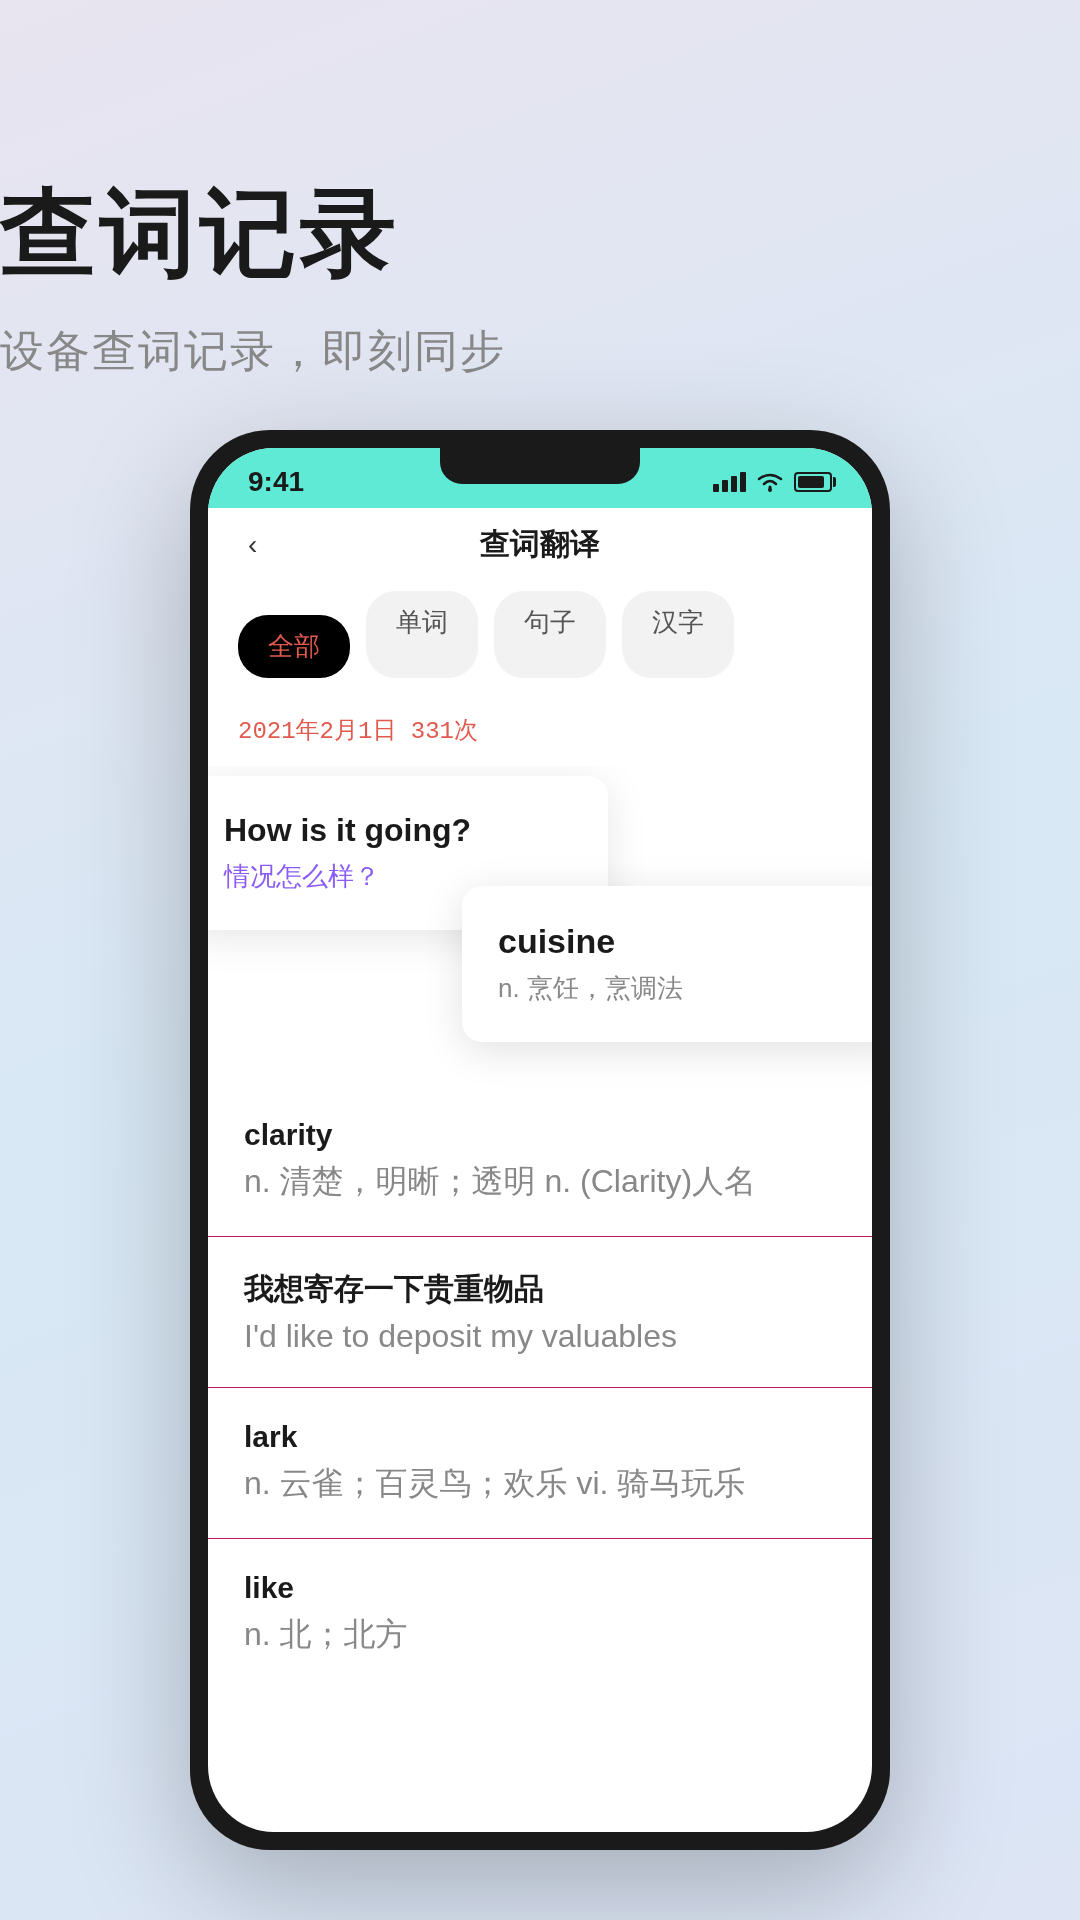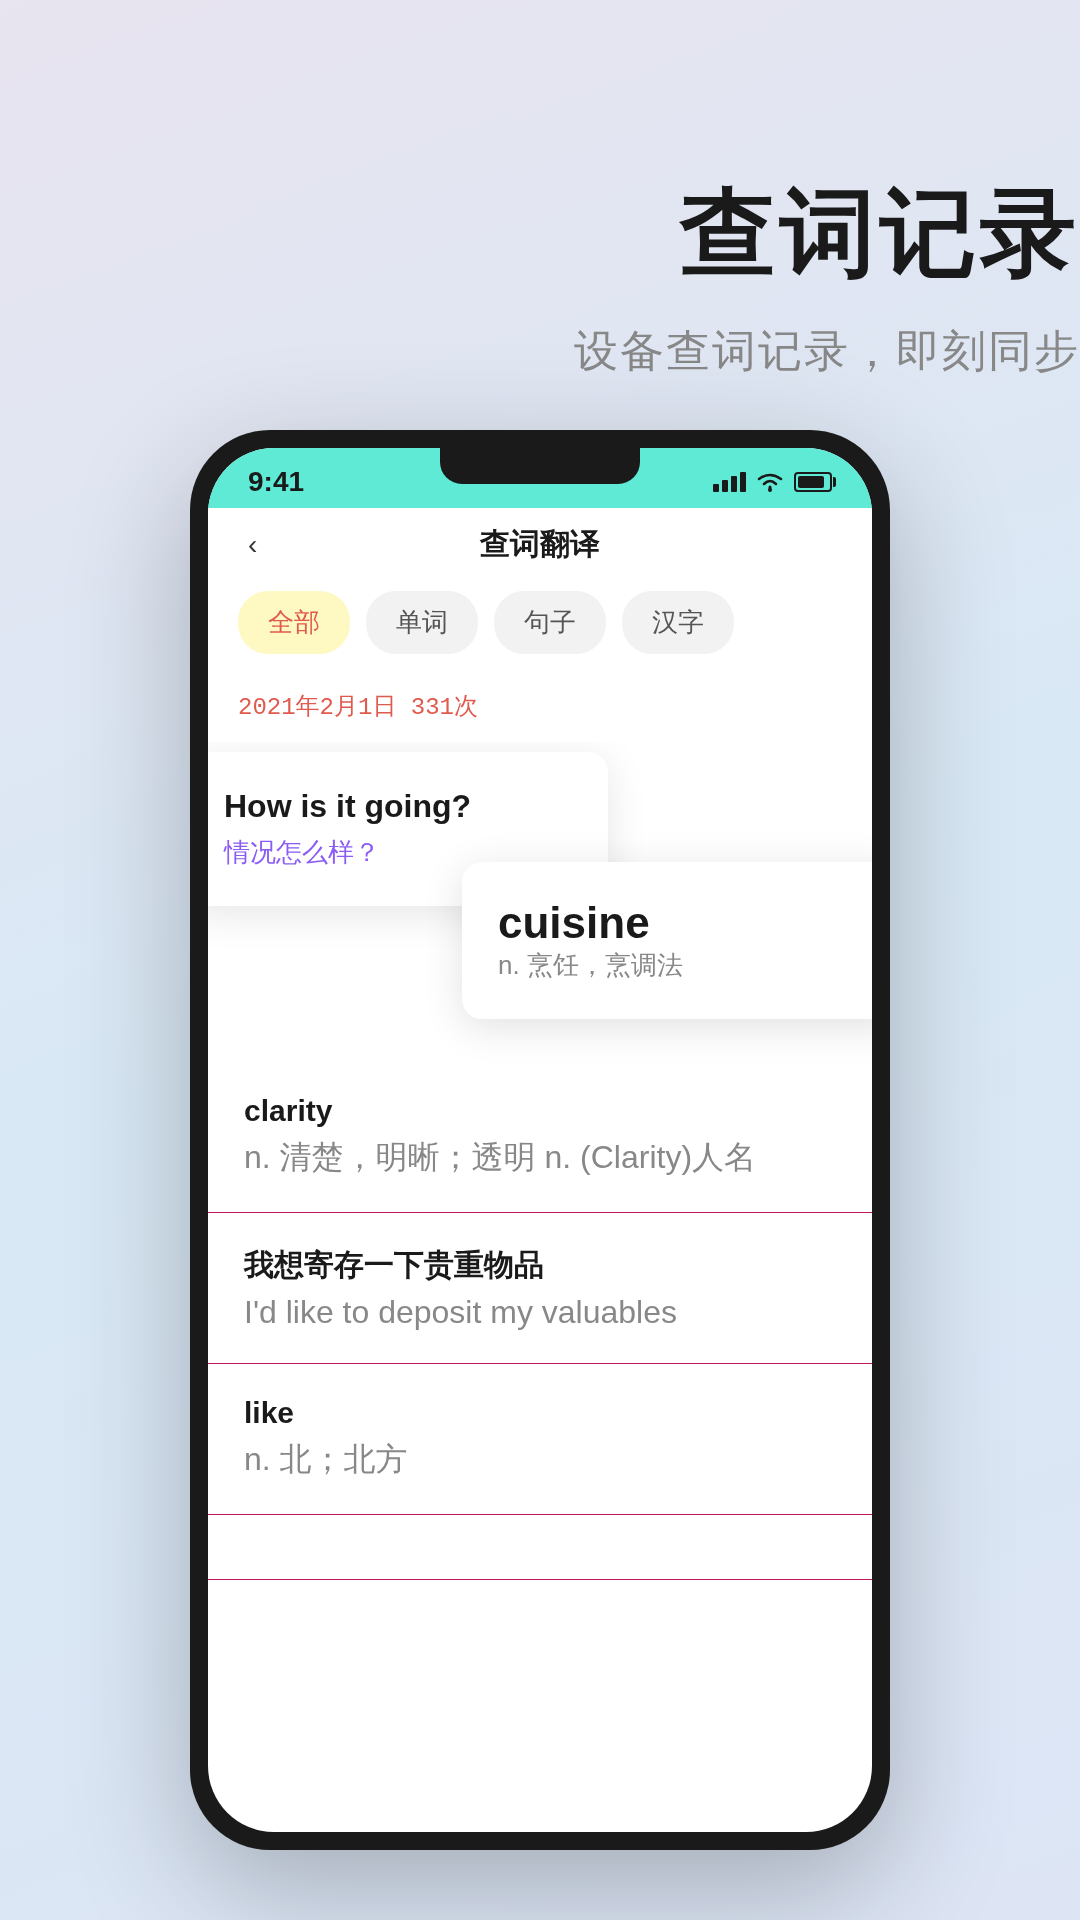--- a/index.html
+++ b/index.html
@@ -7,21 +7,21 @@
     body {
       width: 1080px;
       height: 1920px;
       background: linear-gradient(160deg, #e8e4f0 0%, #d8e8f5 50%, #dde5f5 100%);
       font-family: -apple-system, 'PingFang SC', 'Helvetica Neue', sans-serif;
       overflow: hidden;
       position: relative;
     }
 
     .page-header {
-      text-align: right;
+      text-align: left;
       padding-top: 180px;
     }
 
     .page-title {
       font-size: 96px;
       font-weight: 900;
       color: #1a1a1a;
       letter-spacing: 4px;
       line-height: 1.1;
     }
@@ -155,22 +155,23 @@
     }
 
     .filter-tab {
       padding: 14px 30px;
       border-radius: 30px;
       font-size: 26px;
       font-weight: 500;
     }
 
     .filter-tab.active {
-      background: #fef9c3;
+      background: #000000;
       color: #e05a4e;
+      margin-top: 24px;
     }
 
     .filter-tab.inactive {
       background: #f2f2f2;
       color: #555;
     }
 
     
     .date-header {
       padding: 16px 30px 20px;
@@ -222,23 +223,24 @@
       right: -30px;
       width: 440px;
       background: #fff;
       border-radius: 20px;
       padding: 36px 36px;
       box-shadow: 0 8px 40px rgba(0,0,0,0.12);
       z-index: 11;
     }
 
     .card-word-en-2 {
-      font-size: 44px;
+      font-size: 34px;
       font-weight: 700;
       color: #1a1a1a;
+      margin-bottom: 10px;
     }
 
     .card-word-zh-2 {
       font-size: 26px;
       color: #888;
     }
 
     
     .word-list {
       position: absolute;
@@ -344,20 +346,24 @@
         <div class="word-list">
           <div class="word-item">
             <div class="word-en">clarity</div>
             <div class="word-zh">n. 清楚，明晰；透明  n. (Clarity)人名</div>
           </div>
           <div class="word-item">
             <div class="word-en">我想寄存一下贵重物品</div>
             <div class="word-zh">I'd like to deposit my valuables</div>
           </div>
           <div class="word-item">
+            <div class="word-en">lark</div>
+            <div class="word-zh">n. 云雀；百灵鸟；欢乐  vi. 骑马玩乐</div>
+          </div>
+          <div class="word-item">
             <div class="word-en">like</div>
             <div class="word-zh">n. 北；北方</div>
           </div>
           <div class="word-item">
             
             
           </div>
         </div>
       </div>
 

